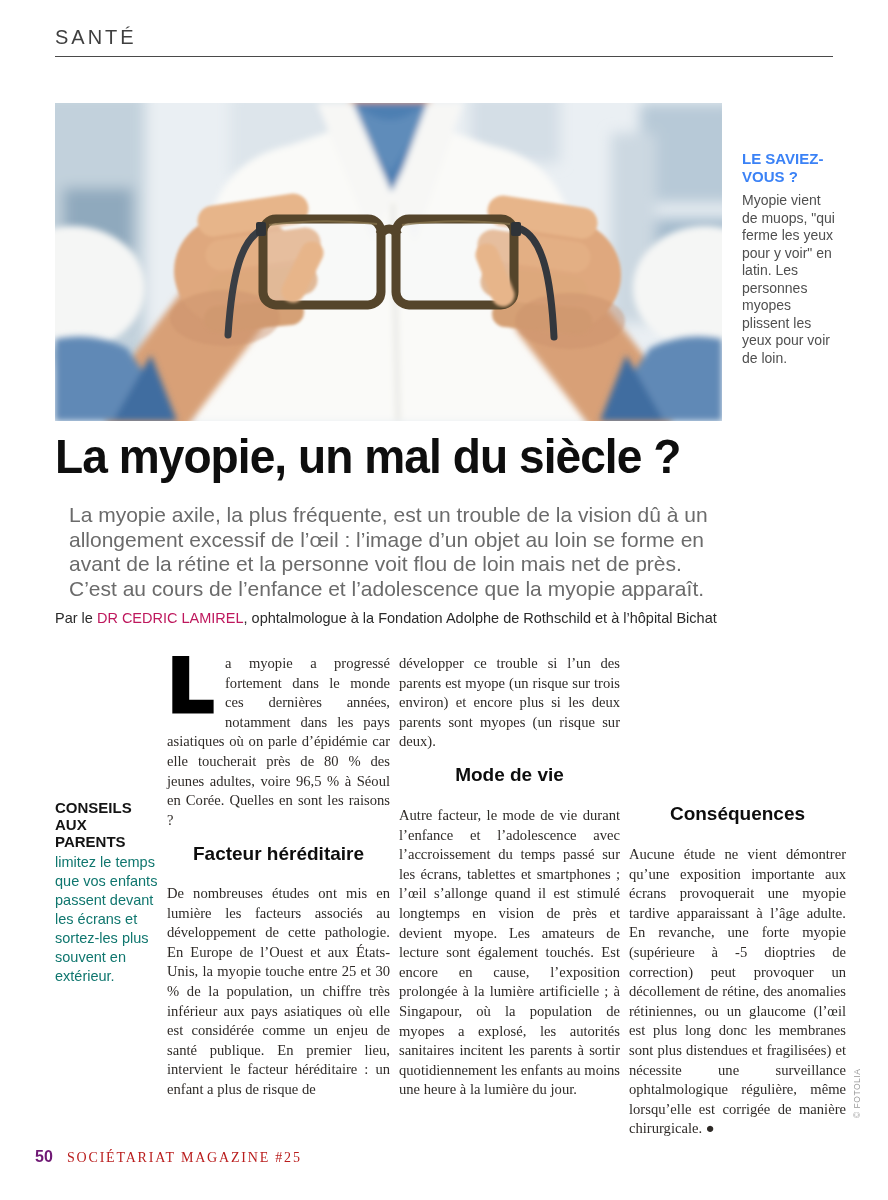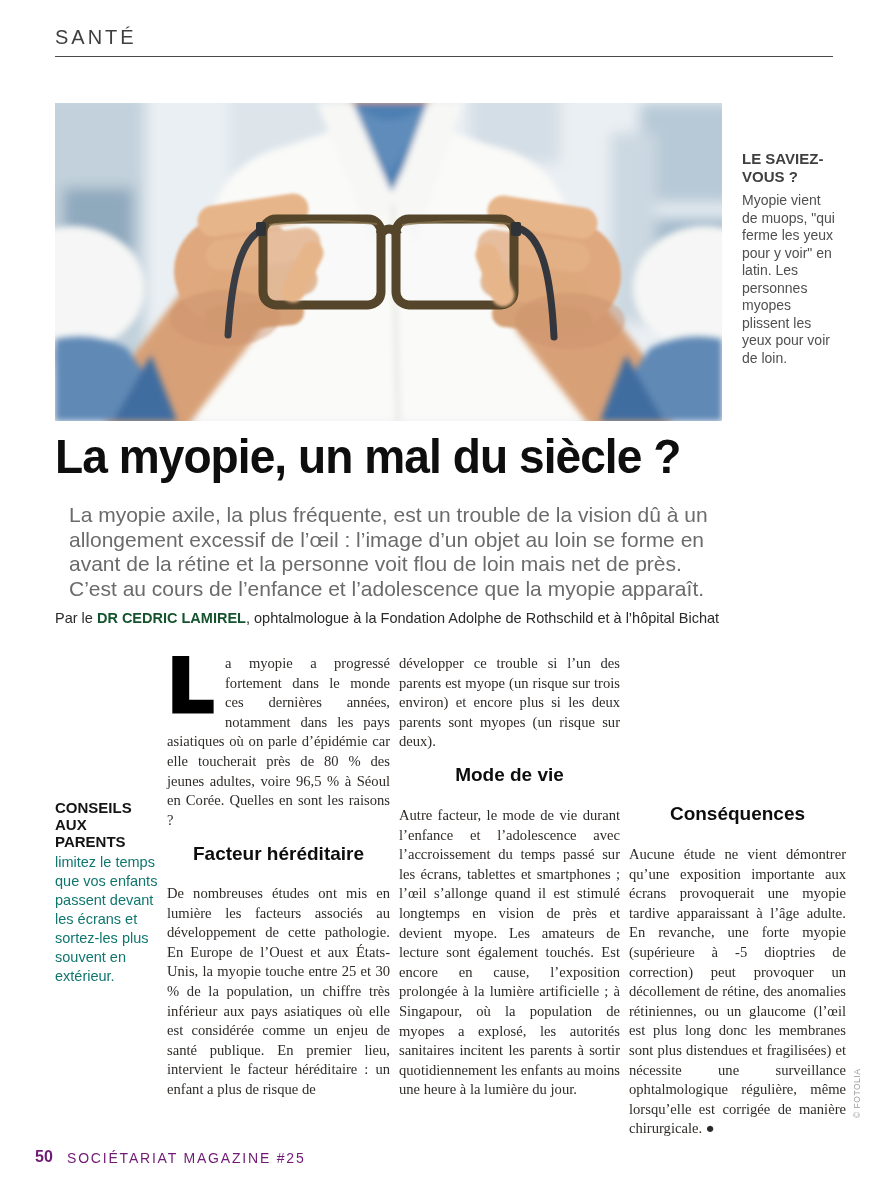--- a/index.html
+++ b/index.html
@@ -9,52 +9,52 @@
   
   .kicker-wrap{position:absolute;left:55px;right:55px;top:26px;border-bottom:1px solid #4a4a4a;padding-bottom:7px;}
   .kicker{font-size:20px;letter-spacing:3px;color:#3f3f3f;font-weight:400;}
 
   
   .photo{position:absolute;left:55px;top:103px;width:667px;height:318px;overflow:hidden;background:#e9eef2;}
   .photo svg{display:block;}
 
   
   .know-box{position:absolute;left:742px;top:150px;width:97px;}
-  .know-title{font-size:15px;line-height:18px;font-weight:bold;color:#404040;margin-bottom:6px;}
+  .know-title{font-size:15px;line-height:18px;font-weight:bold;color:#3b82f6;margin-bottom:6px;}
   .know-body{font-size:14px;line-height:17.5px;color:#4f4f4f;}
 
   
   .title{position:absolute;left:55px;top:428px;width:780px;margin:0;
          font-size:49px;font-weight:700;color:#0e0e0e;letter-spacing:-1px;
          transform:scaleX(0.94);transform-origin:0 50%;white-space:nowrap;}
   .lead{position:absolute;left:69px;top:503px;width:660px;
         font-size:21px;line-height:24.5px;color:#6b6b6b;}
   .byline{position:absolute;left:55px;top:610px;width:720px;font-size:14.5px;color:#2a2a2a;}
-  .byline b{font-weight:bold;color:#14532d;}
+  .byline b{font-weight:normal;color:#be185d;}
 
   
   .advice-box{position:absolute;left:55px;top:799px;width:103px;}
   .advice-title{font-size:15px;line-height:17px;font-weight:bold;color:#141414;margin-bottom:3px;}
   .advice-body{font-size:14.5px;line-height:19px;color:#0f766e;}
 
   
   .bodytxt{position:absolute;text-align:justify;font-family:"Liberation Serif",serif;
            font-size:14.6px;line-height:19.6px;color:#2f2b28;}
   .c1{left:167px;width:223px;}
   .c2{left:399px;width:221px;}
   .c3{left:629px;width:217px;}
   .colhead{position:absolute;text-align:center;font-family:"Liberation Sans",sans-serif;
            font-size:19px;font-weight:bold;color:#0d0d0d;}
   .dropcap{float:left;width:48px;height:58px;margin:3px 10px 0 0;
            font-family:"DejaVu Sans",sans-serif;font-weight:bold;font-size:74px;line-height:58px;
            color:#000;-webkit-text-stroke:3px #000;}
 
   
   .folio{position:absolute;left:35px;top:1148px;font-size:16px;font-weight:bold;color:#701a75;}
-  .magname{position:absolute;left:67px;top:1150px;font-size:14px;letter-spacing:1.8px;color:#701a75;}
+  .magname{position:absolute;left:67px;top:1150px;font-size:14px;letter-spacing:1.8px;color:#b91c1c;font-family:Liberation Serif, serif;}
 
   
   .credit{position:absolute;left:852px;top:1118px;font-size:8.5px;letter-spacing:0.5px;color:#9a9a9a;
           transform:rotate(-90deg);transform-origin:0 0;white-space:nowrap;}
 </style>
 </head>
 <body>
 
 <div class="page">
 

